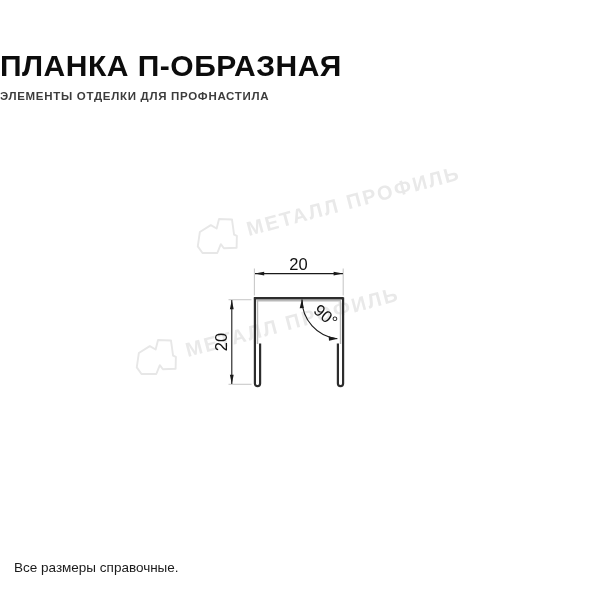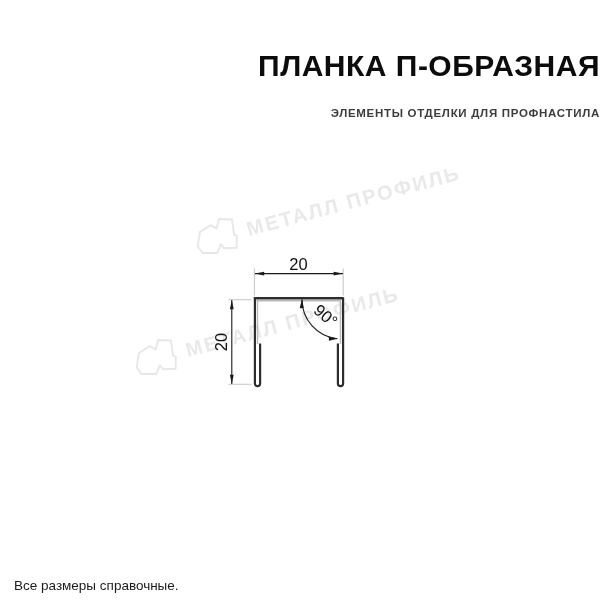--- a/index.html
+++ b/index.html
@@ -2,27 +2,27 @@
 <html><head>
 <meta charset="utf-8">
 <style>
   html,body{margin:0;padding:0;}
   body{
     width:600px;height:600px;position:relative;overflow:hidden;
     background:#ffffff;
     font-family:"Liberation Sans", sans-serif;
   }
   
-  .header{position:absolute;top:51px;left:0;width:600px;text-align:right;z-index:3;}
+  .header{position:absolute;top:51px;left:0;width:600px;text-align:left;z-index:3;}
   .title-line{
     font-size:30px;font-weight:700;letter-spacing:0.5px;line-height:30px;
     color:#0c0c0c;
   }
   .subtitle{
-    margin-top:26px;font-size:11.5px;font-weight:700;letter-spacing:0.7px;
+    margin-top:9px;font-size:11.5px;font-weight:700;letter-spacing:0.7px;
     color:#3c3c3c;
   }
   
   .wm{
     position:absolute;display:flex;align-items:center;gap:9px;
     transform:rotate(-15deg);transform-origin:left center;
     white-space:nowrap;z-index:1;pointer-events:none;
   }
   .wm-a{left:192px;top:224px;}
   .wm-b{left:131px;top:345px;}
@@ -31,21 +31,21 @@
   
   .diagram{position:absolute;left:0;top:0;width:600px;height:600px;z-index:2;pointer-events:none;}
   .outline{stroke:#2d2d2d;stroke-width:2.2;fill:none;stroke-linecap:butt;}
   .topbar{stroke:#2d2d2d;stroke-width:2.6;fill:none;}
   .shade{stroke:#b9b9b9;stroke-width:1.4;fill:none;}
   .ext{stroke:#c9c9c9;stroke-width:1.1;fill:none;}
   .dim{stroke:#1a1a1a;stroke-width:1.1;fill:none;}
   .arrow{fill:#1a1a1a;stroke:none;}
   .dimtext{font-family:"Liberation Sans",sans-serif;font-size:16.5px;fill:#111111;}
   
-  .footer{position:absolute;left:14px;top:578px;z-index:3;}
+  .footer{position:absolute;left:14px;top:560px;z-index:3;}
   .footer-line{font-size:13.5px;line-height:15.5px;color:#1b1b1b;}
 </style>
 </head>
 <body>
 
 <div class="header">
   <div class="title-line">ПЛАНКА П-ОБРАЗНАЯ</div>
   <div class="subtitle">ЭЛЕМЕНТЫ ОТДЕЛКИ ДЛЯ ПРОФНАСТИЛА</div>
 </div>
 

